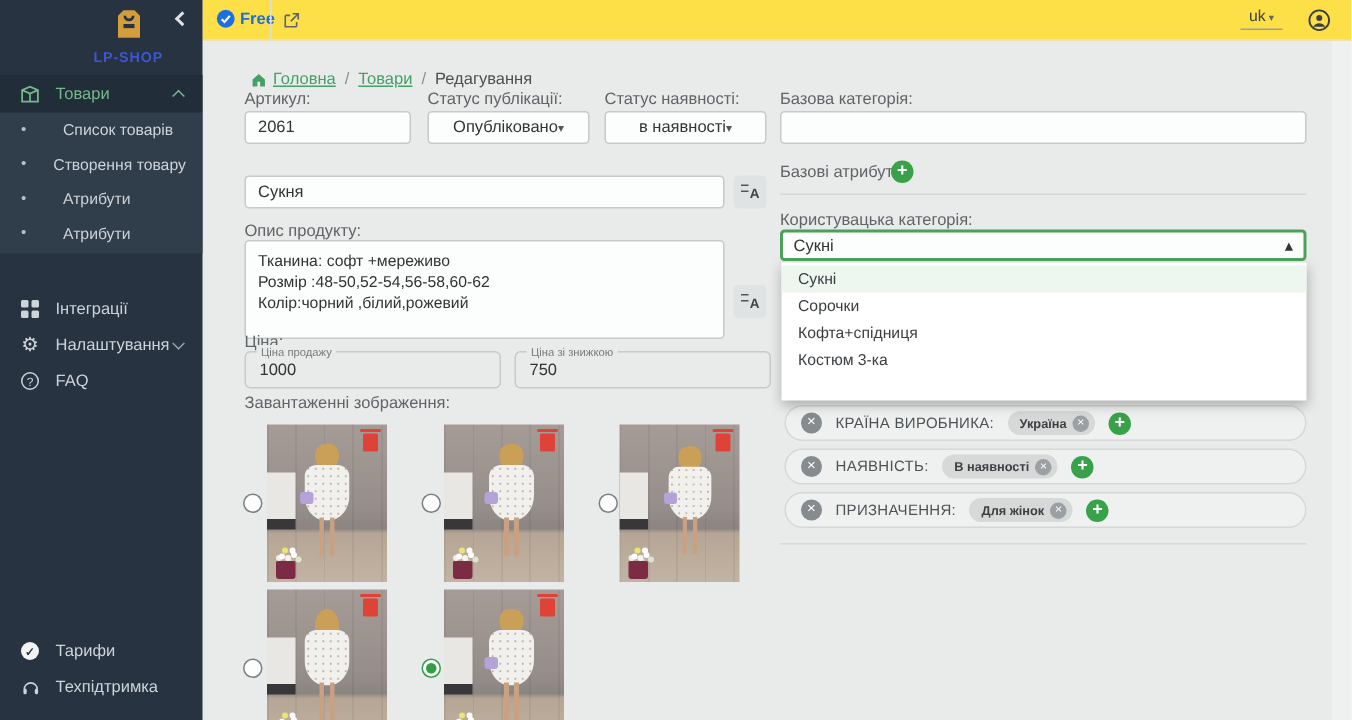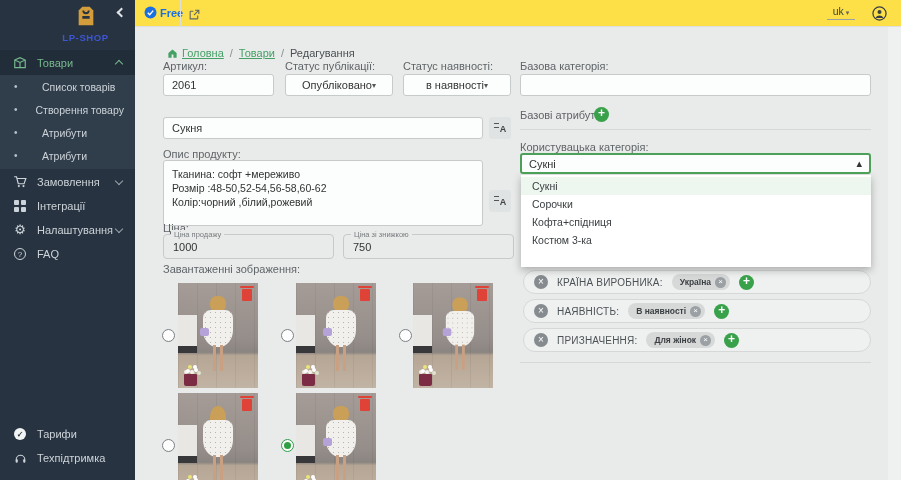--- a/index.html
+++ b/index.html
@@ -142,31 +142,20 @@
       <div class="sub-item">
         <span class="bullet">•</span>
         <span class="nav-lbl">Атрибути</span>
       </div>
       <div class="sub-item">
         <span class="bullet">•</span>
         <span class="nav-lbl">Атрибути</span>
       </div>
     </div>
 
-    <div class="nav-item" style="top:170px;">
-      <span class="ico">
-        <svg width="14" height="14" viewBox="0 0 24 24">
-            <path d="M2 3 L6 3 L9 15 L19 15 L22 6 L7 6" fill="none" stroke="#ccd3d9" stroke-width="2"></path>
-            <circle cx="10" cy="19" r="1.8" fill="#ccd3d9"></circle>
-            <circle cx="18" cy="19" r="1.8" fill="#ccd3d9"></circle>
-          </svg>
-      </span>
-      <span class="nav-lbl">Замовлення</span>
-      <span class="chev down"></span>
-    </div>
 
     <div class="nav-item" style="top:194px;">
       <span class="ico">
         <span class="grid-ico">
             <i></i>
             <i></i>
             <i></i>
             <i></i>
           </span>
       </span>

